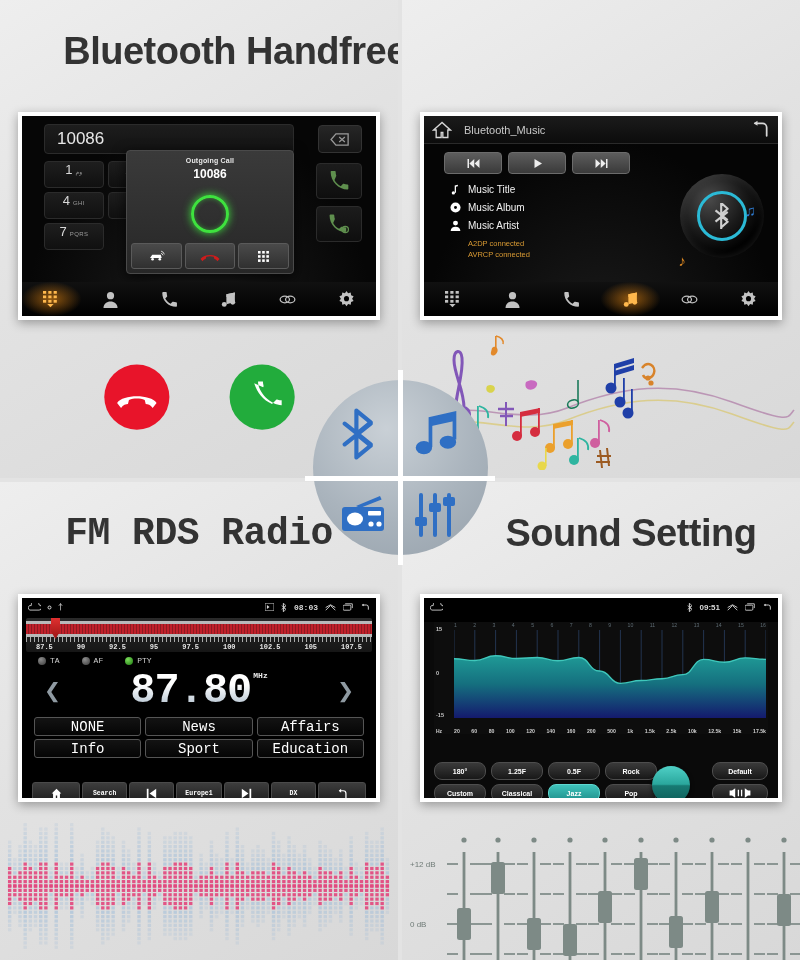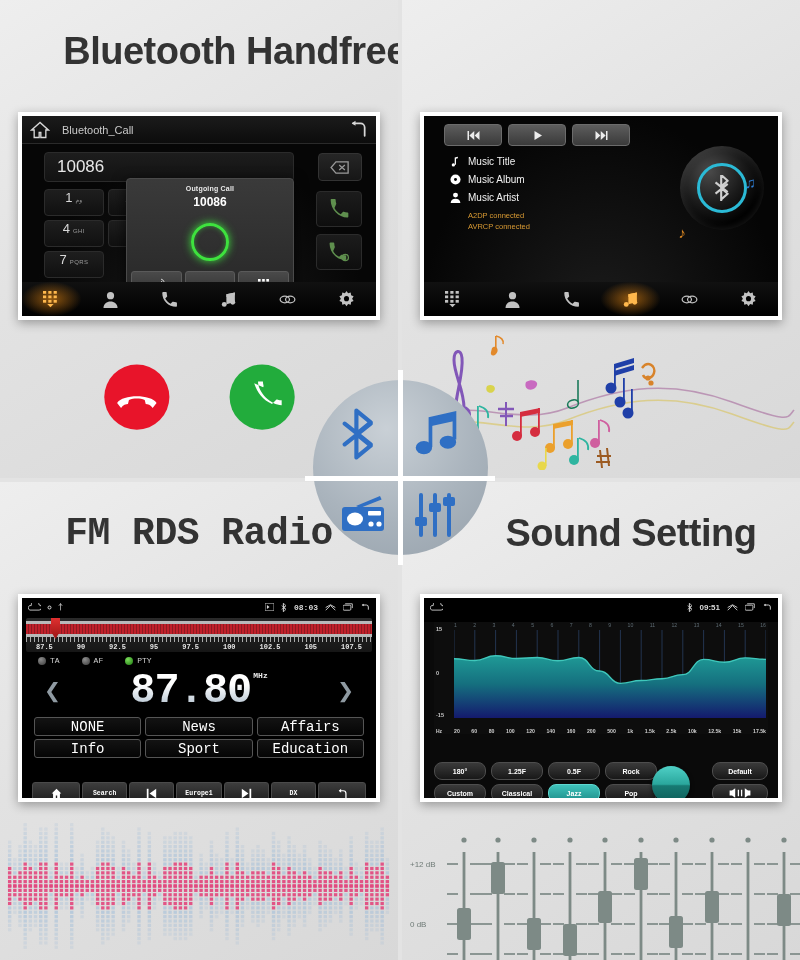--- a/index.html
+++ b/index.html
@@ -289,34 +289,20 @@
 <body>
 
 <div class="page">
 
   <div class="quad" id="q-tl">
     <div class="heading">Bluetooth Handfree</div>
 
     <div class="device">
       <div class="screen">
 
-        <div class="titlebar">
-          <span class="icon-home">
-            <svg viewBox="0 0 24 24">
-                <path d="M12 3 2 12h3v9h6v-6h2v6h6v-9h3z" fill="none" stroke="#d8d8d8" stroke-width="1.6"></path>
-              </svg>
-          </span>
-          <span class="tb-title">Bluetooth_Call</span>
-          <span class="icon-back">
-            <svg viewBox="0 0 24 24">
-                <path d="M20 19V9a5 5 0 0 0-5-5H6" fill="none" stroke="#d8d8d8" stroke-width="2.1" stroke-linecap="round"></path>
-                <path d="M9 1 4.5 4 9 7z" fill="#d8d8d8"></path>
-              </svg>
-          </span>
-        </div>
 
         <div class="call-body">
 
           <div class="num-field">10086</div>
 
           <div class="del-key">
             <svg viewBox="0 0 24 16" style="width:20px;height:13px;">
                 <path d="M7 1h15v14H7L1 8z" fill="none" stroke="#9a9a9a" stroke-width="1.6"></path>
                 <path d="M11 5l7 6M18 5l-7 6" stroke="#9a9a9a" stroke-width="1.5"></path>
               </svg>
@@ -476,20 +462,34 @@
         <path d="M254 52c3 10 9 17 18 21l4-4c.5-.5 1.2-.6 1.8-.4 1.3.4 2.7.6 4 .6v5c-11 0-24-13-24-24h5c0 1.4.2 2.8.6 4 .2.6 0 1.3-.4 1.8z" fill="#fff" transform="translate(2,2)"></path>
       </svg>
     </div>
   </div>
 
   <div class="quad" id="q-tr">
 
     <div class="device">
       <div class="screen">
 
+        <div class="titlebar">
+          <span class="icon-home">
+            <svg viewBox="0 0 24 24">
+                <path d="M12 3 2 12h3v9h6v-6h2v6h6v-9h3z" fill="none" stroke="#d8d8d8" stroke-width="1.6"></path>
+              </svg>
+          </span>
+          <span class="tb-title">Bluetooth_Music</span>
+          <span class="icon-back">
+            <svg viewBox="0 0 24 24">
+                <path d="M20 19V9a5 5 0 0 0-5-5H6" fill="none" stroke="#d8d8d8" stroke-width="2.1" stroke-linecap="round"></path>
+                <path d="M9 1 4.5 4 9 7z" fill="#d8d8d8"></path>
+              </svg>
+          </span>
+        </div>
 
         <div class="music-body">
           <div class="transport">
             <div class="tr-btn">
               <svg viewBox="0 0 20 12">
                   <path d="M2 0h2v12H2z"></path>
                   <path d="M11 0 4.5 6 11 12z"></path>
                   <path d="M18 0l-6.5 6L18 12z"></path>
                 </svg>
             </div>

